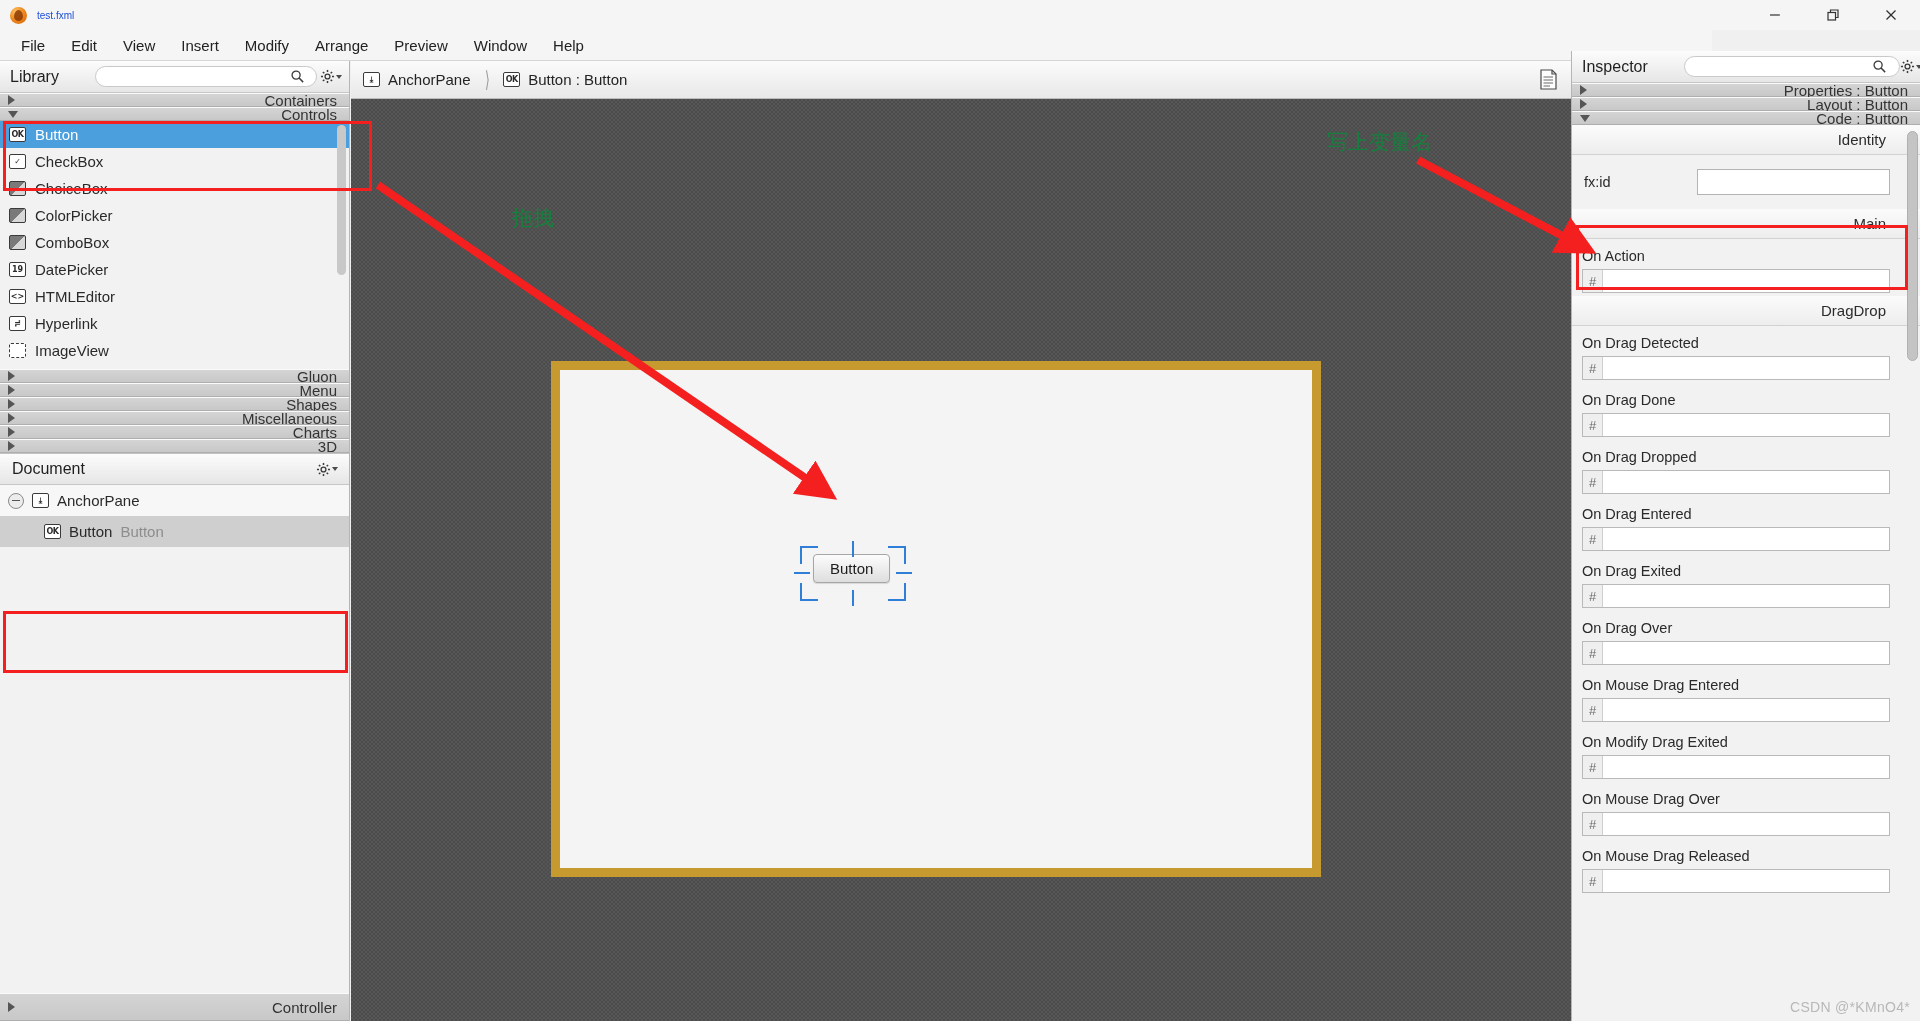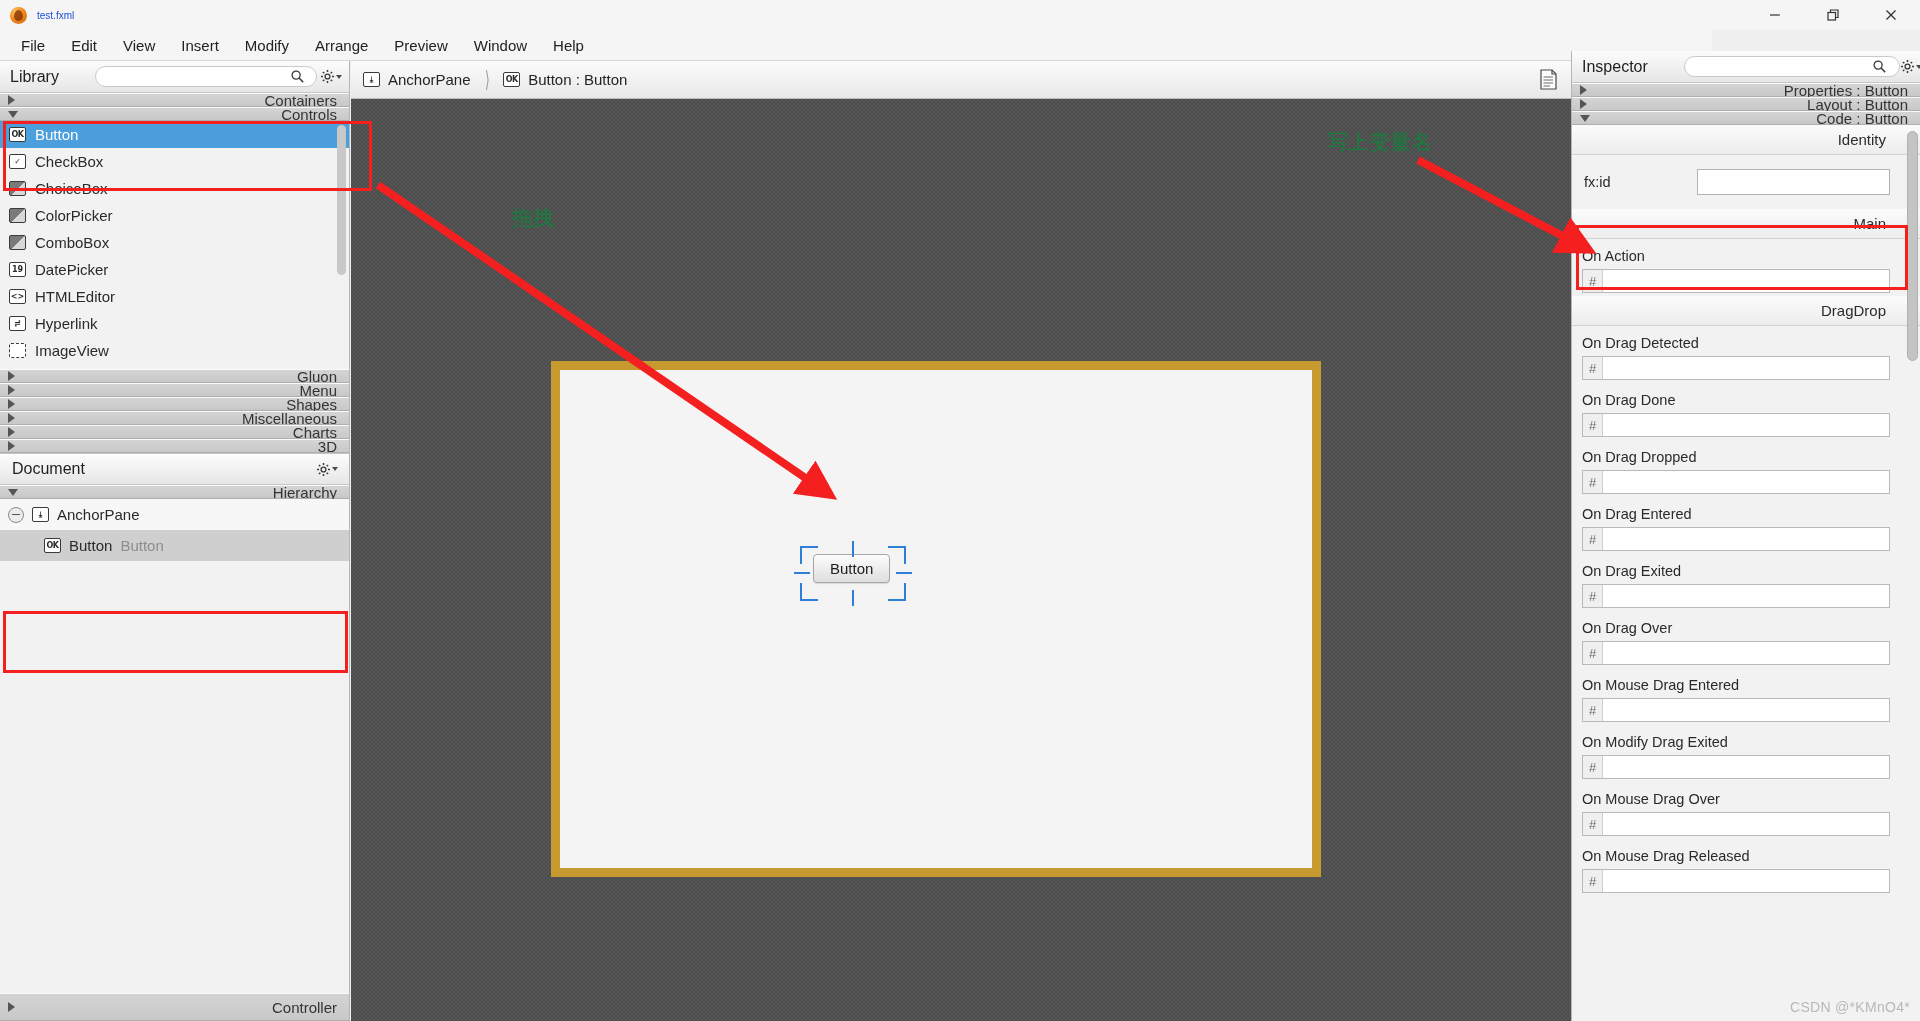--- a/index.html
+++ b/index.html
@@ -423,24 +423,20 @@
               <line x1="3.1" y1="3.1" x2="4.6" y2="4.6"></line>
               <line x1="11.4" y1="11.4" x2="12.9" y2="12.9"></line>
               <line x1="12.9" y1="3.1" x2="11.4" y2="4.6"></line>
               <line x1="4.6" y1="11.4" x2="3.1" y2="12.9"></line>
             </g>
           </svg>
         <span class="caret-dn"></span>
       </div>
     </div>
 
-    <div class="sect-row">
-      <span class="tri open"></span>
-      <span class="lbl">Hierarchy</span>
-    </div>
 
     <div class="hier-body">
       <div class="tree-box">
         <div class="tree-row parent">
           <span class="collapse-dot"></span>
           <span class="glyph">⤓</span>
           <span>AnchorPane</span>
         </div>
         <div class="tree-row child">
           <span class="glyph ok">OK</span>

